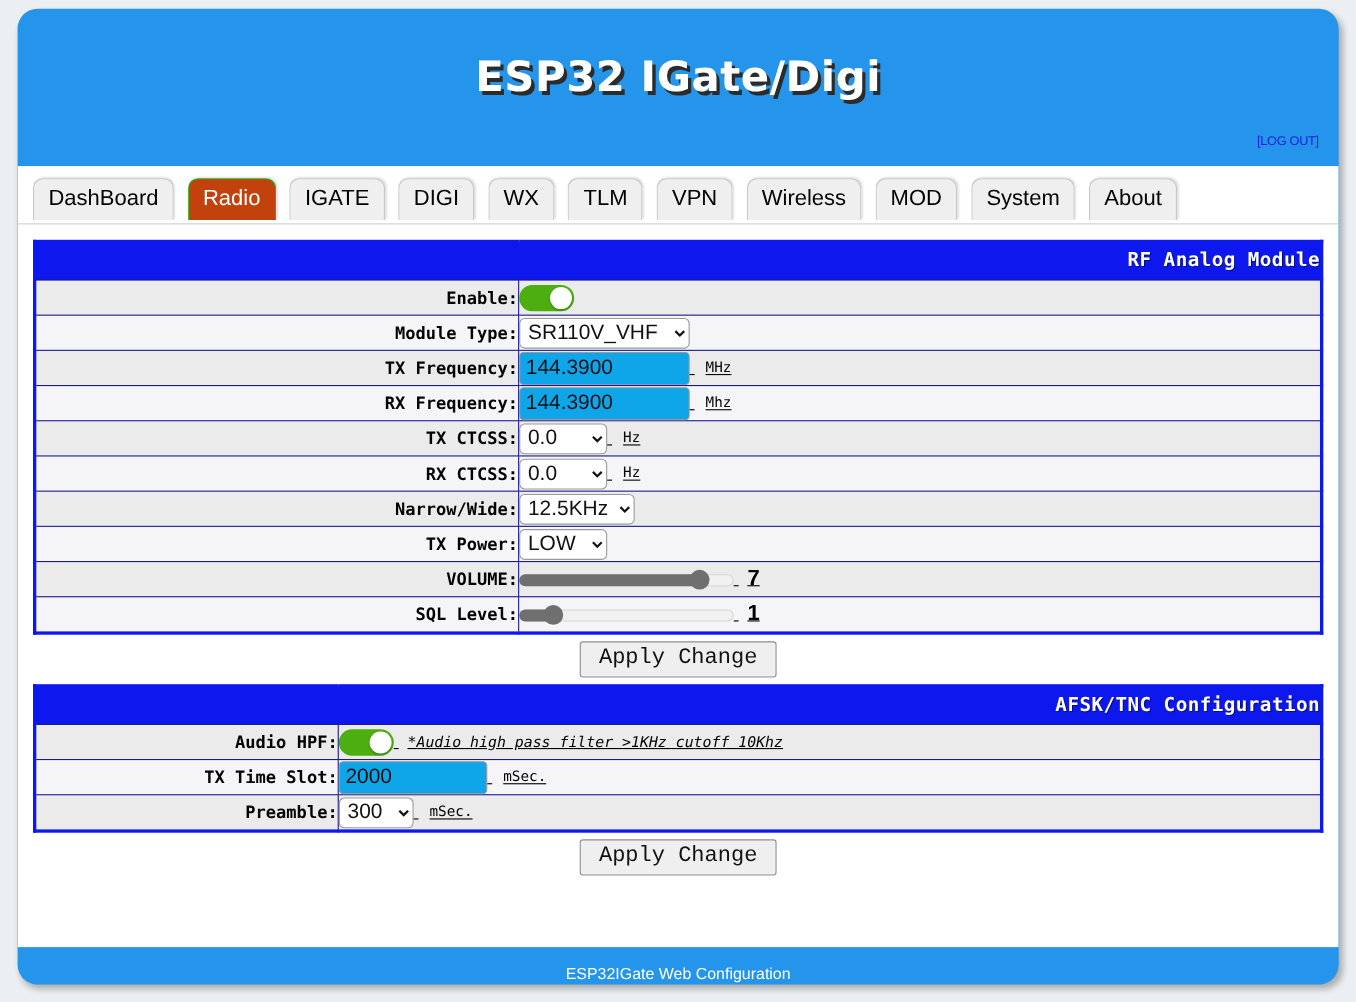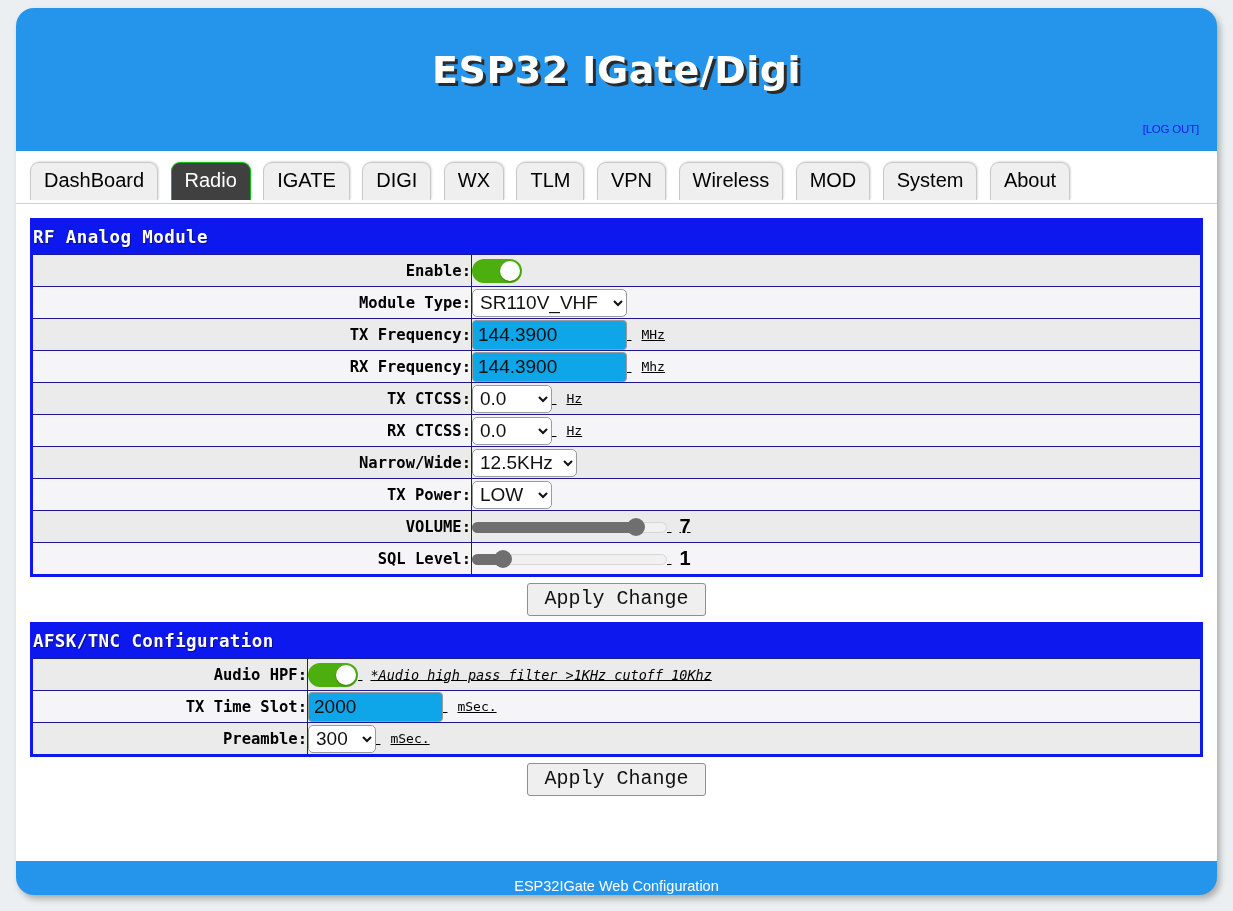--- a/index.html
+++ b/index.html
@@ -82,21 +82,21 @@
     border-bottom: none;
     border-radius: 9px 9px 0 0;
     font-size: 20px;
     color: #000000;
     font-family: Liberation Sans, sans-serif;
     box-shadow: 1px -1px 2px rgba(0,0,0,0.12);
     cursor: pointer;
     user-select: none;
   }
   .tab.active {
-    background: #404040;
+    background: #c2410c;
     color: #ffffff;
     border-color: #14bb14;
     text-align: right;
   }
 
   
   .section-wrap { padding: 0 14px; }
 
   table.cfg {
     width: 1173px;
@@ -104,21 +104,21 @@
     border: 3px solid #0d18ee;
     margin-top: 14px;
     table-layout: fixed;
   }
   table.cfg caption, table.cfg .sec-head th {
     background: #0d18ee;
     color: #ffffff;
     font-family: "DejaVu Sans Mono", monospace;
     font-weight: bold;
     font-size: 17.5px;
-    text-align: left;
+    text-align: right;
     padding: 6px 0 7px 0;
     letter-spacing: 0.4px;
     text-shadow: 1px 1px 0 rgba(0,0,0,0.45);
   }
 
   table.cfg td {
     border: 1px solid #1a1a8c;
     padding: 0;
     height: 31px;
     vertical-align: middle;

